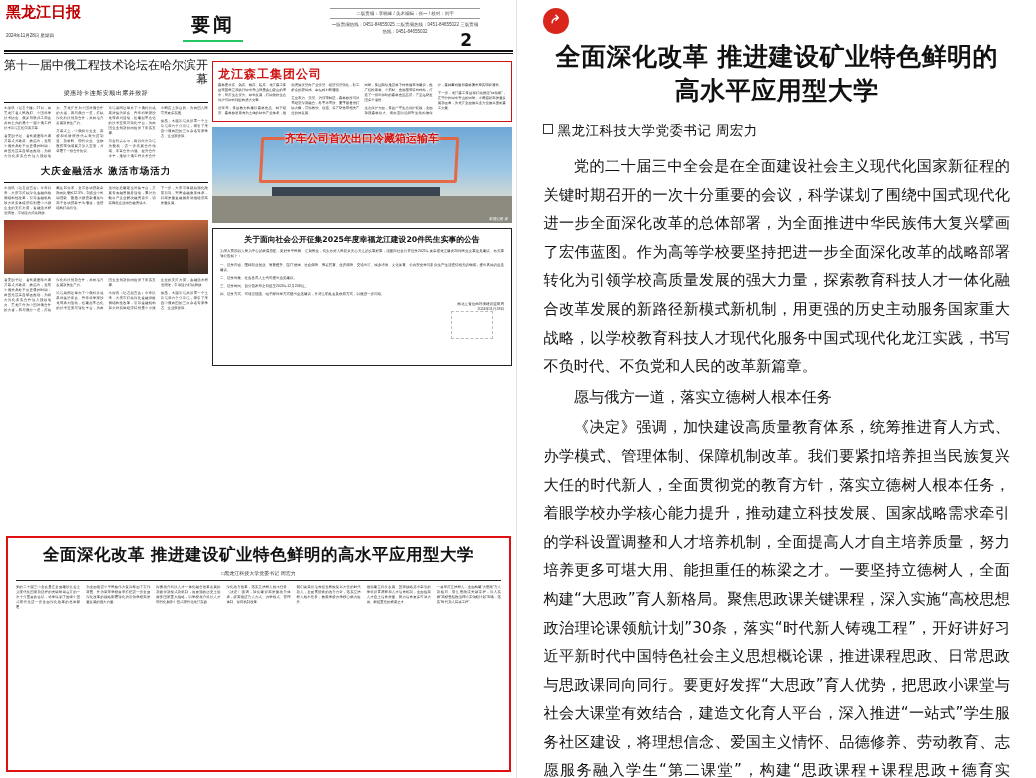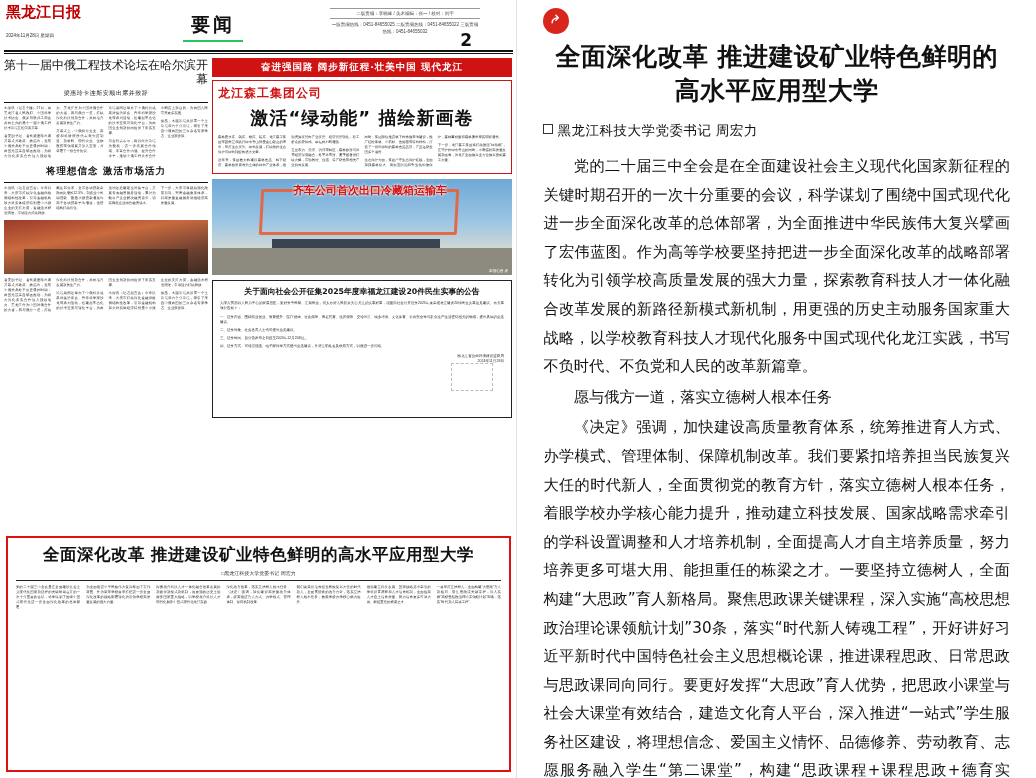--- a/index.html
+++ b/index.html
@@ -249,21 +249,21 @@
     left: 0; bottom: 0; width: 100%; height: 28%;
     background: #8d8a80;
   }
   .mid-photo .car {
     position: absolute;
     left: 20%; bottom: 24%; width: 56%; height: 14%;
     background: #3a4450;
   }
   .mid-photo-caption {
     position: absolute;
-    left: 8px; top: 4px;
+    left: 0; top: 4px;
     width: 100%;
     text-align: center;
     color: #cf1212;
     font-family: Liberation Mono, monospace;
     font-size: 11px;
     font-weight: bold;
     text-shadow: 0 0 2px #fff, 0 0 3px #fff;
   }
   .mid-photo-credit {
     position: absolute;
@@ -446,42 +446,40 @@
         <div class="np-sub1">梁惠玲卡连斯安顺出席并致辞</div>
         <div class="np-divider"></div>
         <div class="np-body">
           <p>本报讯（记者李播）27日，由黑龙江省人民政府、中国科学技术协会、俄罗斯联邦工商会共同主办的第十一届中俄工程技术论坛在哈尔滨开幕。</p>
           <p>省委副书记、省长梁惠玲出席开幕式并致辞。她指出，当前中俄关系处于历史最好时期，两国元首亲自擘画推动，为双方深化务实合作注入强劲动力。黑龙江作为中国对俄合作的大省，愿与俄方一道，持续深化科技创新合作，共同培育发展新质生产力。</p>
           <p>开幕式上，中俄双方企业、高校和科研院所代表就先进制造、新材料、现代农业、生物医药等领域展开深入交流，并签署了一批合作协议。</p>
           <p>论坛期间还举办了中俄科技成果对接洽谈会、青年科学家沙龙等系列活动，搭建起常态化的技术交流与转化平台，为两国企业创新协同提供了务实支撑。</p>
           <p>与会代表表示，将以此次论坛为契机，进一步拓展合作领域、丰富合作内涵、提升合作水平，推动中俄工程技术合作不断迈上新台阶，为两国人民带来更多实惠。</p>
           <p>据悉，本届论坛共设置一个主论坛和六个分论坛，吸引了来自中俄两国的三百余名专家学者、企业家参加。</p>
         </div>
-        <div class="np-head2">将理想信念 激活市场活力</div>
+        <div class="np-head2">大庆金融活水 激活市场活力</div>
         <div class="np-divider"></div>
         <div class="np-body">
           <p>本报讯（记者赵吉会）今年以来，大庆市持续深化金融供给侧结构性改革，引导金融机构加大对实体经济特别是中小微企业的支持力度，金融活水精准滴灌，市场活力持续释放。</p>
           <p>截至10月末，全市各项贷款余额同比增长12.3%，制造业中长期贷款、普惠小微贷款增速均高于各项贷款平均增速，信贷结构持续优化。</p>
           <p>当地还搭建银企对接平台，开展专项融资服务活动，累计为数百户企业解决融资需求，切实降低企业综合融资成本。</p>
           <p>下一步，大庆市将继续强化政策引导，完善金融服务体系，以高质量金融服务助推经济高质量发展。</p>
         </div>
         <div class="np-photo"></div>
         <div class="np-body" style="margin-top:4px;">
           <p>省委副书记、省长梁惠玲出席开幕式并致辞。她指出，当前中俄关系处于历史最好时期，两国元首亲自擘画推动，为双方深化务实合作注入强劲动力。黑龙江作为中国对俄合作的大省，愿与俄方一道，持续深化科技创新合作，共同培育发展新质生产力。</p>
           <p>论坛期间还举办了中俄科技成果对接洽谈会、青年科学家沙龙等系列活动，搭建起常态化的技术交流与转化平台，为两国企业创新协同提供了务实支撑。</p>
           <p>本报讯（记者赵吉会）今年以来，大庆市持续深化金融供给侧结构性改革，引导金融机构加大对实体经济特别是中小微企业的支持力度，金融活水精准滴灌，市场活力持续释放。</p>
           <p>据悉，本届论坛共设置一个主论坛和六个分论坛，吸引了来自中俄两国的三百余名专家学者、企业家参加。</p>
         </div>
       </div>
 
       <div class="np-col-mid">
-        <div class="banner-red">奋进强国路 阔步新征程·壮美中国 现代龙江</div>
         <div class="box-red">
           <div class="box-kicker">龙江森工集团公司</div>
-          <div class="box-title">激活“绿动能” 描绘新画卷</div>
           <div class="box-body">
             <p>森林是水库、钱库、粮库、碳库。龙江森工集团牢固树立和践行绿水青山就是金山银山的理念，坚持生态优先、绿色发展，持续做好生态保护与绿色转型两篇大文章。</p>
             <p>近年来，集团着力构建以森林食品、林下经济、森林旅游康养为主体的绿色产业体系，推动资源优势向产业优势、经济优势转化，职工群众的获得感、幸福感不断增强。</p>
             <p>在亚布力、柴河、沾河等林区，森林旅游与冰雪经济深度融合，冬季冰雪游、夏季避暑游持续火爆，带动餐饮、住宿、特产销售等相关产业协同发展。</p>
             <p>同时，集团加快推进林下种养殖基地建设，推广红松果林、中药材、食用菌等特色种植，打造了一批叫得响的森林食品品牌，产品远销全国多个省份。</p>
             <p>生态保护方面，集团严守生态保护红线，全面加强森林防火、病虫害防治和野生动植物保护，森林蓄积量和森林覆盖率实现双增长。</p>
             <p>下一步，龙江森工集团将持续激活“绿动能”，在守护好绿水青山的同时，不断描绘高质量发展新画卷，为龙江全面振兴全方位振兴贡献森工力量。</p>
           </div>
         </div>
 

